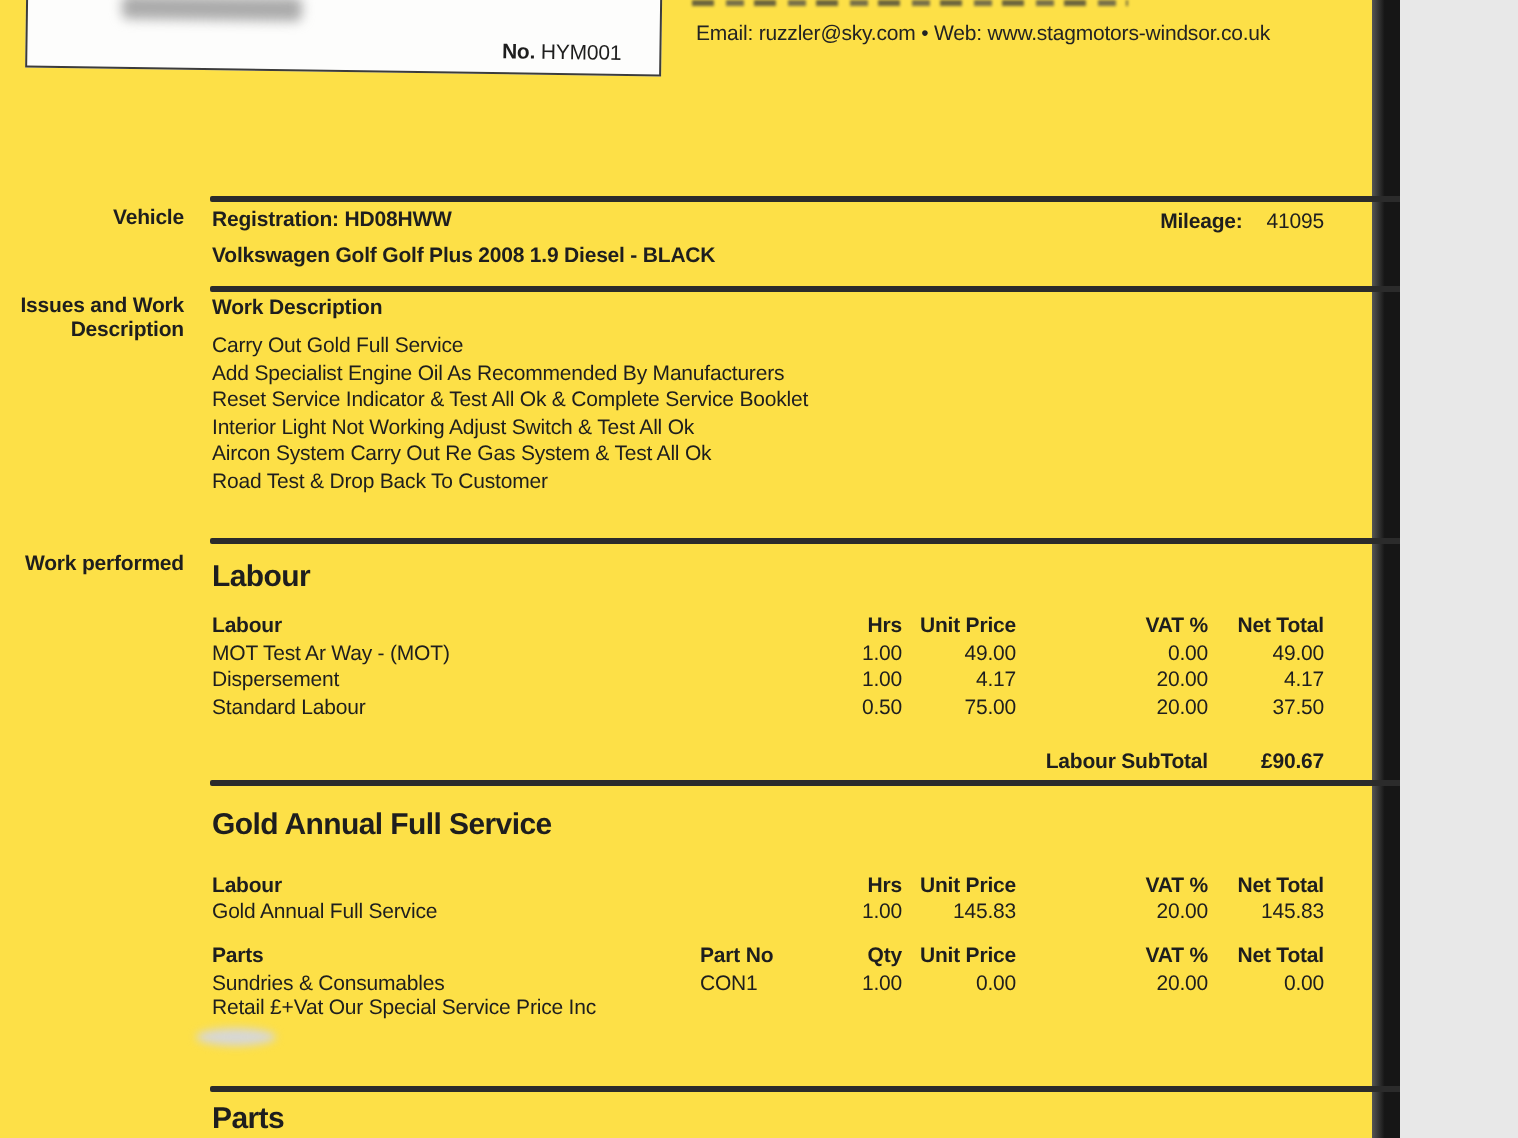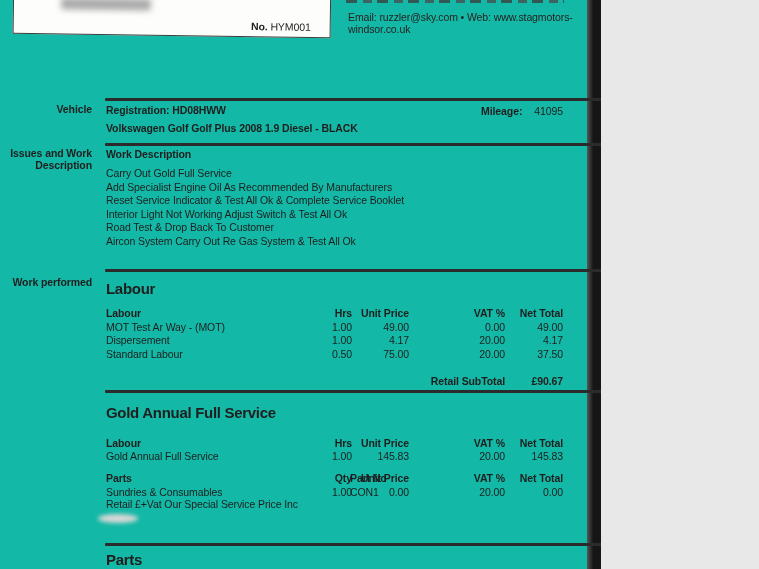--- a/index.html
+++ b/index.html
@@ -1,17 +1,17 @@
 <!DOCTYPE html>
 <html><head>
 <meta charset="utf-8">
 <style>
   html,body{margin:0;padding:0;}
   body{background:#e8e8e8;font-family:"Liberation Sans",sans-serif;}
-  .page{position:relative;width:601px;height:569px;background:#14b8a6;overflow:hidden;
+  .page{position:relative;width:700px;height:569px;background:#fde047;overflow:hidden;
         color:#1e1e1e;letter-spacing:-0.1px;}
   .txt{font-size:10.5px;line-height:12px;}
   .b{font-weight:700;}
   .abs{position:absolute;}
   
   .edge-strip{position:absolute;top:0;right:0;width:14px;height:100%;
               background:linear-gradient(90deg,#555 0,#161616 45%);}
   
   .doc-box{position:absolute;left:13px;top:-28px;width:316px;height:62px;
            border:1.6px solid #3c3c3c;background:#fdfdfc;transform:rotate(0.8deg);
@@ -73,22 +73,22 @@
   <div class="rule" style="top:143px;height:2.5px;"></div>
 
   <div class="lbl" style="top:147px;">Issues and Work</div>
   <div class="lbl" style="top:159px;">Description</div>
   <div class="abs txt b" style="left:106px;top:148px;">Work Description</div>
   <div class="desc-lines">
     <div>Carry Out Gold Full Service</div>
     <div>Add Specialist Engine Oil As Recommended By Manufacturers</div>
     <div>Reset Service Indicator &amp; Test All Ok &amp; Complete Service Booklet</div>
     <div>Interior Light Not Working Adjust Switch &amp; Test All Ok</div>
+    <div>Aircon System Carry Out Re Gas System &amp; Test All Ok</div>
     <div>Road Test &amp; Drop Back To Customer</div>
-    <div>Aircon System Carry Out Re Gas System &amp; Test All Ok</div>
   </div>
   <div class="rule" style="top:269px;height:3px;"></div>
 
   <div class="lbl" style="top:276px;">Work performed</div>
   <div class="h2" style="top:280px;">Labour</div>
 
   <div class="trow b" style="top:307px;">
     <span class="cell-desc">Labour</span>
     <span class="c-hrs">Hrs</span>
     <span class="c-up">Unit Price</span>
@@ -110,21 +110,21 @@
     <span class="c-net">4.17</span>
   </div>
   <div class="trow" style="top:348px;">
     <span class="cell-desc">Standard Labour</span>
     <span class="c-hrs">0.50</span>
     <span class="c-up">75.00</span>
     <span class="c-vat">20.00</span>
     <span class="c-net">37.50</span>
   </div>
   <div class="trow" style="top:375px;">
-    <span class="sub-lbl">Retail SubTotal</span>
+    <span class="sub-lbl">Labour SubTotal</span>
     <span class="sub-val">£90.67</span>
   </div>
   <div class="rule" style="top:390px;height:2.5px;"></div>
 
   <div class="h2" style="top:404px;">Gold Annual Full Service</div>
 
   <div class="trow b" style="top:437px;">
     <span class="cell-desc">Labour</span>
     <span class="c-hrs">Hrs</span>
     <span class="c-up">Unit Price</span>

